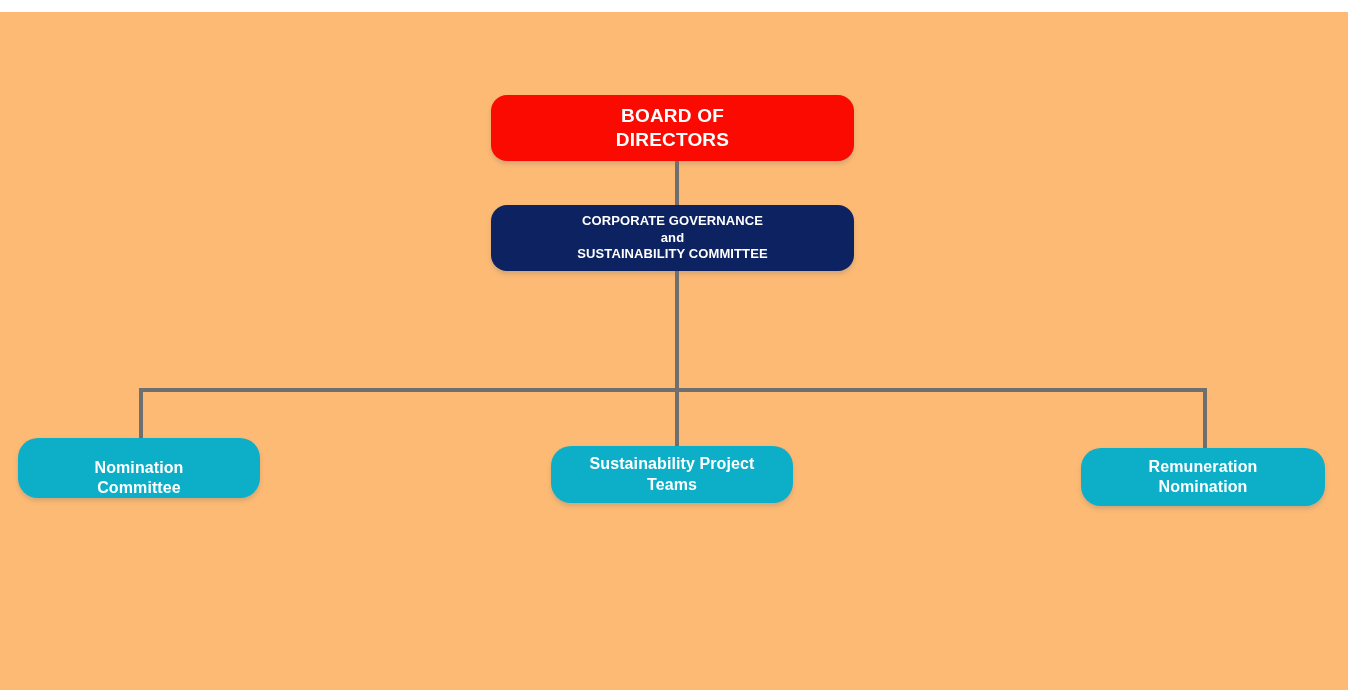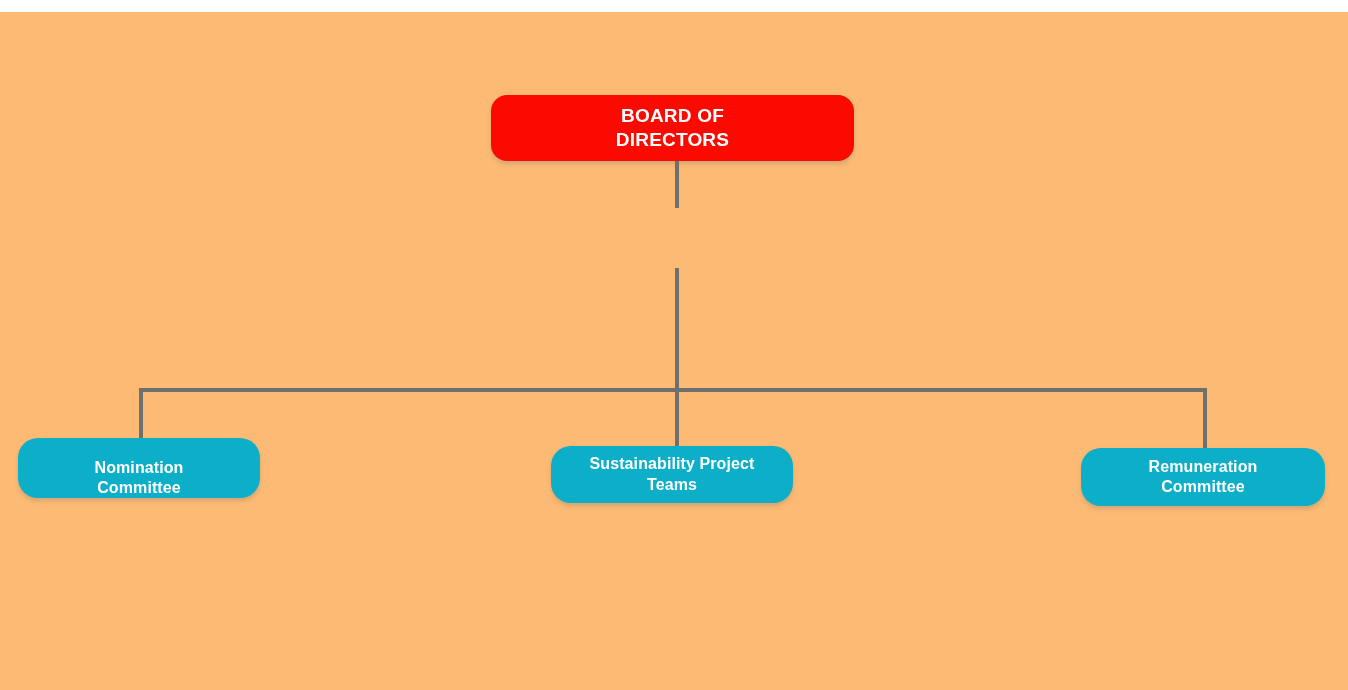--- a/index.html
+++ b/index.html
@@ -83,29 +83,34 @@
 
   <div class="connector v-line" style="left:675px; top:376px; height:62px;"></div>
 
   <div class="connector v-line" style="left:1203px; top:376px; height:64px;"></div>
 
   <div class="node node-board" style="left:491px; top:83px; width:363px; height:66px;">
     <span class="node-text">BOARD OF
 DIRECTORS</span>
   </div>
 
+  <div class="node node-committee" style="left:491px; top:193px; width:363px; height:66px;">
+    <span class="node-text">CORPORATE GOVERNANCE
+and
+SUSTAINABILITY COMMITTEE</span>
+  </div>
 
   <div class="node node-sub" style="left:18px; top:426px; width:242px; height:60px;align-items:flex-end;">
     <span class="node-text">Nomination
 Committee</span>
   </div>
 
   <div class="node node-sub" style="left:551px; top:434px; width:242px; height:57px;">
     <span class="node-text">Sustainability Project
 Teams</span>
   </div>
 
   <div class="node node-sub" style="left:1081px; top:436px; width:244px; height:58px;">
     <span class="node-text">Remuneration
-Committee</span>
+Nomination</span>
   </div>
 
 </div>
 
 </body></html>

